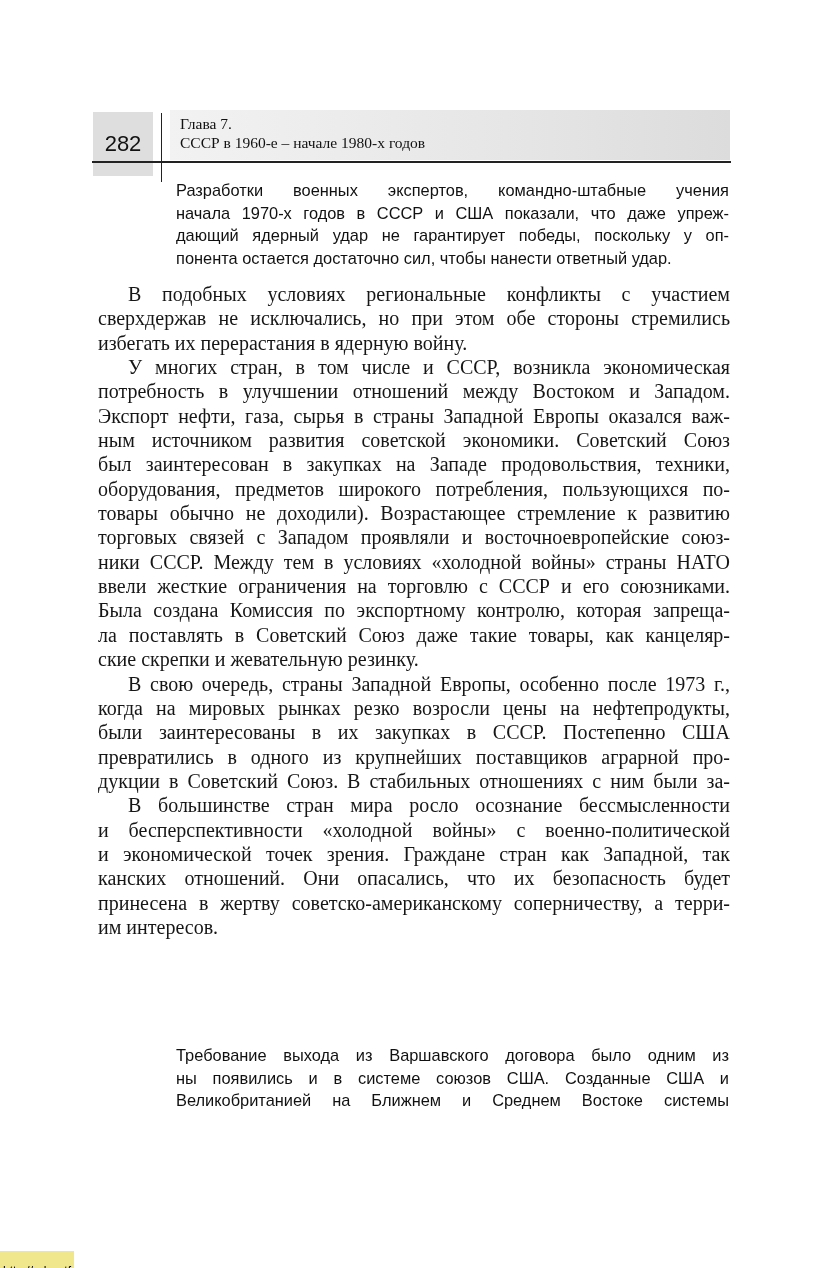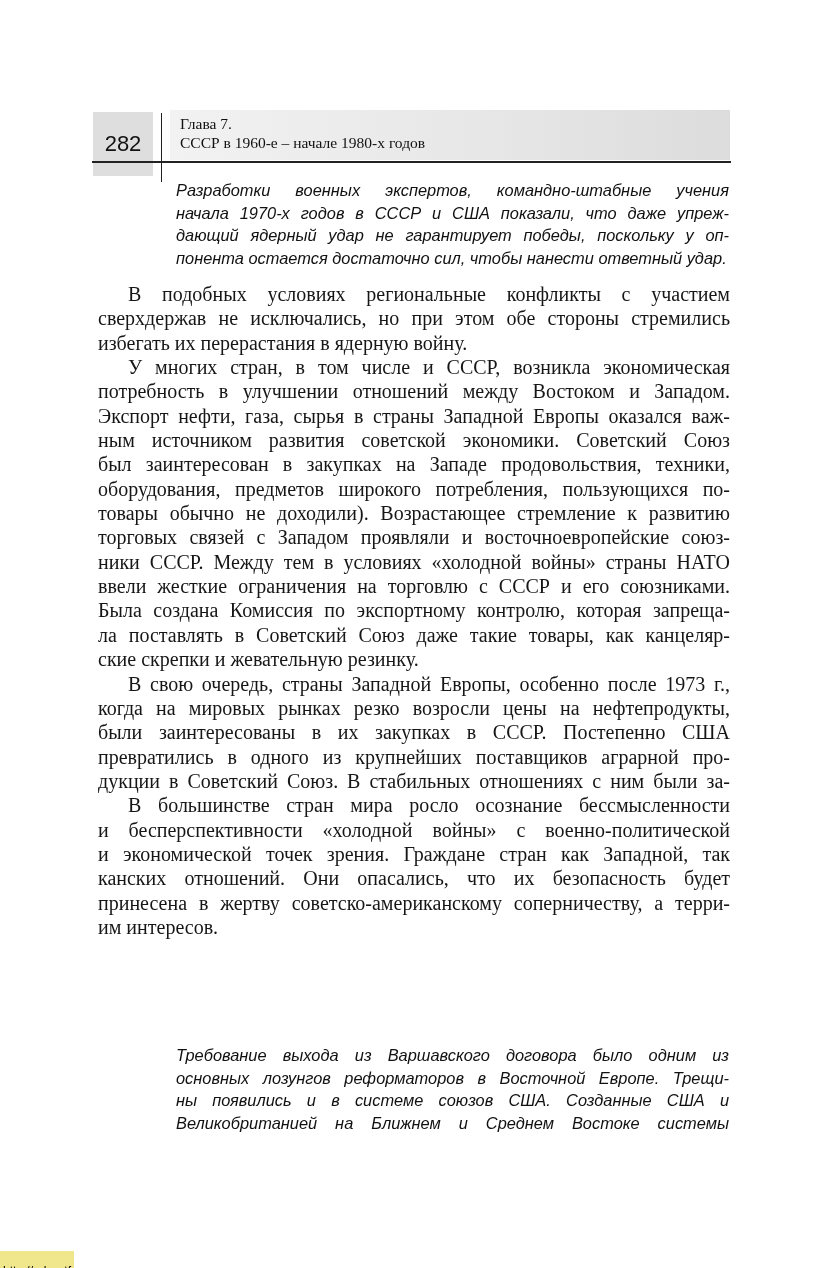--- a/index.html
+++ b/index.html
@@ -23,21 +23,21 @@
       position: absolute; left: 92px; top: 161px; width: 639px; height: 1.5px; background: #222;
     }
     .chapter {
       position: absolute; left: 180px; top: 114px;
       font-family: "Liberation Serif", serif; font-size: 15.5px; line-height: 19px; color: #111;
     }
     .sidebar-text {
       position: absolute; font-family: "Liberation Sans", sans-serif; font-size: 16.4px;
       line-height: 22.6px; text-align: justify; color: #111;
     }
-    .sidebar-text .ln { display: block; text-align-last: justify; white-space: nowrap; font-style: italic; }
+    .sidebar-text .ln { display: block; text-align-last: justify; white-space: nowrap; }
     .sidebar-text .ln.last { text-align-last: left; }
     .body-text {
       position: absolute; left: 98px; top: 282px; width: 632px;
       font-family: "Liberation Serif", serif; font-size: 20px; line-height: 24.35px; color: #161616;
     }
     .body-text .ln { display: block; text-align: justify; text-align-last: justify; white-space: nowrap; }
     .body-text .ln.indent { padding-left: 30px; }
     .body-text .ln.last { text-align-last: left; }
     .watermark {
       position: absolute; left: 0; top: 1251px; padding: 12px 3px; height: 17px;
@@ -89,18 +89,17 @@
     <span class="ln indent">В большинстве стран мира росло осознание бессмысленности</span>
     <span class="ln">и бесперспективности «холодной войны» с военно-политической</span>
     <span class="ln">и экономической точек зрения. Граждане стран как Западной, так</span>
     <span class="ln">канских отношений. Они опасались, что их безопасность будет</span>
     <span class="ln">принесена в жертву советско-американскому соперничеству, а терри-</span>
     <span class="ln last">им интересов.</span>
   </div>
 
 <div class="sidebar-text" id="sb-bot" style="left:176px; top:1044px; width:553px;">
     <span class="ln">Требование выхода из Варшавского договора было одним из</span>
-    <span class="ln">основных лозунгов реформаторов в Восточной Европе. Трещи-</span>
     <span class="ln">ны появились и в системе союзов США. Созданные США и</span>
     <span class="ln">Великобританией на Ближнем и Среднем Востоке системы</span>
   </div>
 
 <div class="watermark">http://gdz.wtf</div>
 
 </body></html>

